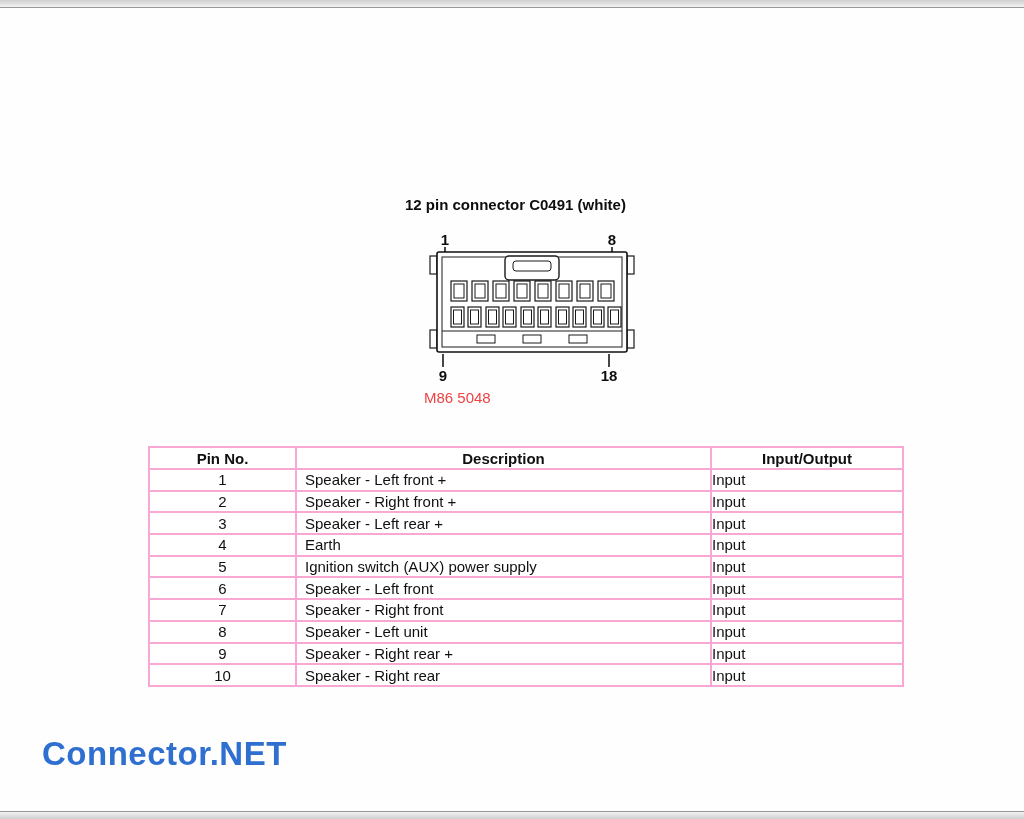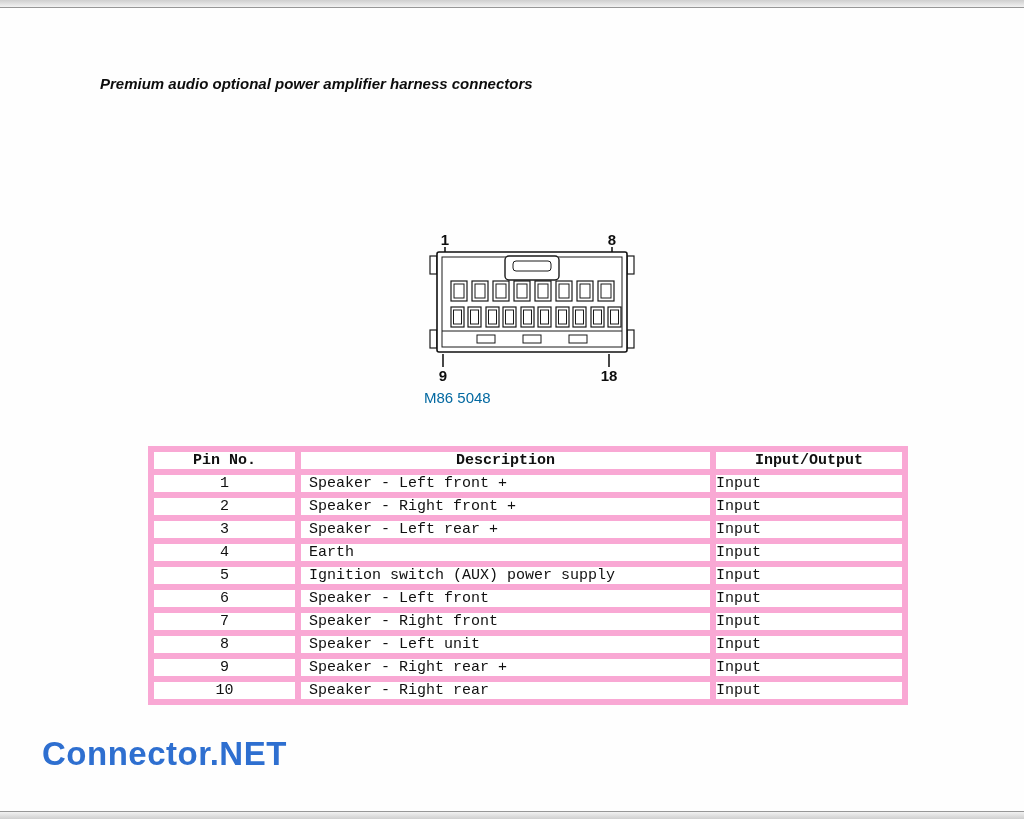--- a/index.html
+++ b/index.html
@@ -30,51 +30,51 @@
     font-size:15px; line-height:21px; color:#141414;
   }
   .diagram-title {
     position:absolute; left:405px; top:196px;
     font-size:15px; font-weight:bold; color:#0d0d0d; white-space:nowrap;
   }
   .connector-svg { position:absolute; left:415px; top:228px; }
   .connector-svg text { font-family:"Liberation Sans", sans-serif; font-size:15px; font-weight:bold; fill:#0d0d0d; }
   .diagram-caption {
     position:absolute; left:424px; top:389px;
-    font-size:15px; color:#0369a1; white-space:nowrap;
+    font-size:15px; color:#ef4444; white-space:nowrap;
   }
   table.pin-table {
     position:absolute; left:148px; top:446px; width:754px;
     border-collapse:collapse; table-layout:fixed;
     font-size:15px; color:#101010; background:#fff;
   }
   .pin-table th, .pin-table td {
-    border:6px solid #f9a8d4; overflow:hidden; white-space:nowrap;font-family:Liberation Mono, monospace;
+    border:2px solid #f9a8d4; overflow:hidden; white-space:nowrap;
   }
   .pin-table th { height:22px; font-weight:bold; text-align:center; }
   .pin-table td { height:21.7px; }
   .pin-table td.col-pin { text-align:center; }
   .pin-table td.col-desc { text-align:left; padding-left:8px; }
   .pin-table td.col-io { text-align:left; }
   .watermark {
     position:absolute; left:42px; top:735px;
     font-size:33px; font-weight:bold; letter-spacing:0.5px;
     white-space:nowrap;
   }
 </style>
 </head>
 <body>
 
 <div class="page">
 
   <div class="edge-top"></div>
 
-  <h1 class="heading">Premium audio optional power amplifier harness connectors</h1>
-
-
+
+
+  <div class="diagram-title">12 pin connector C0491 (white)</div>
 
   <svg class="connector-svg" width="235" height="158" viewBox="0 0 235 158">
     <defs>
       <g id="slotA">
         <rect x="0" y="0" width="16" height="20" fill="#fff" stroke="#1a1a1a" stroke-width="1.2"></rect>
         <rect x="3" y="3" width="10" height="14" fill="none" stroke="#1a1a1a" stroke-width="1"></rect>
       </g>
       <g id="slotB">
         <rect x="0" y="0" width="13" height="20" fill="#fff" stroke="#1a1a1a" stroke-width="1.2"></rect>
         <rect x="2.5" y="3" width="8" height="14" fill="none" stroke="#1a1a1a" stroke-width="1"></rect>

